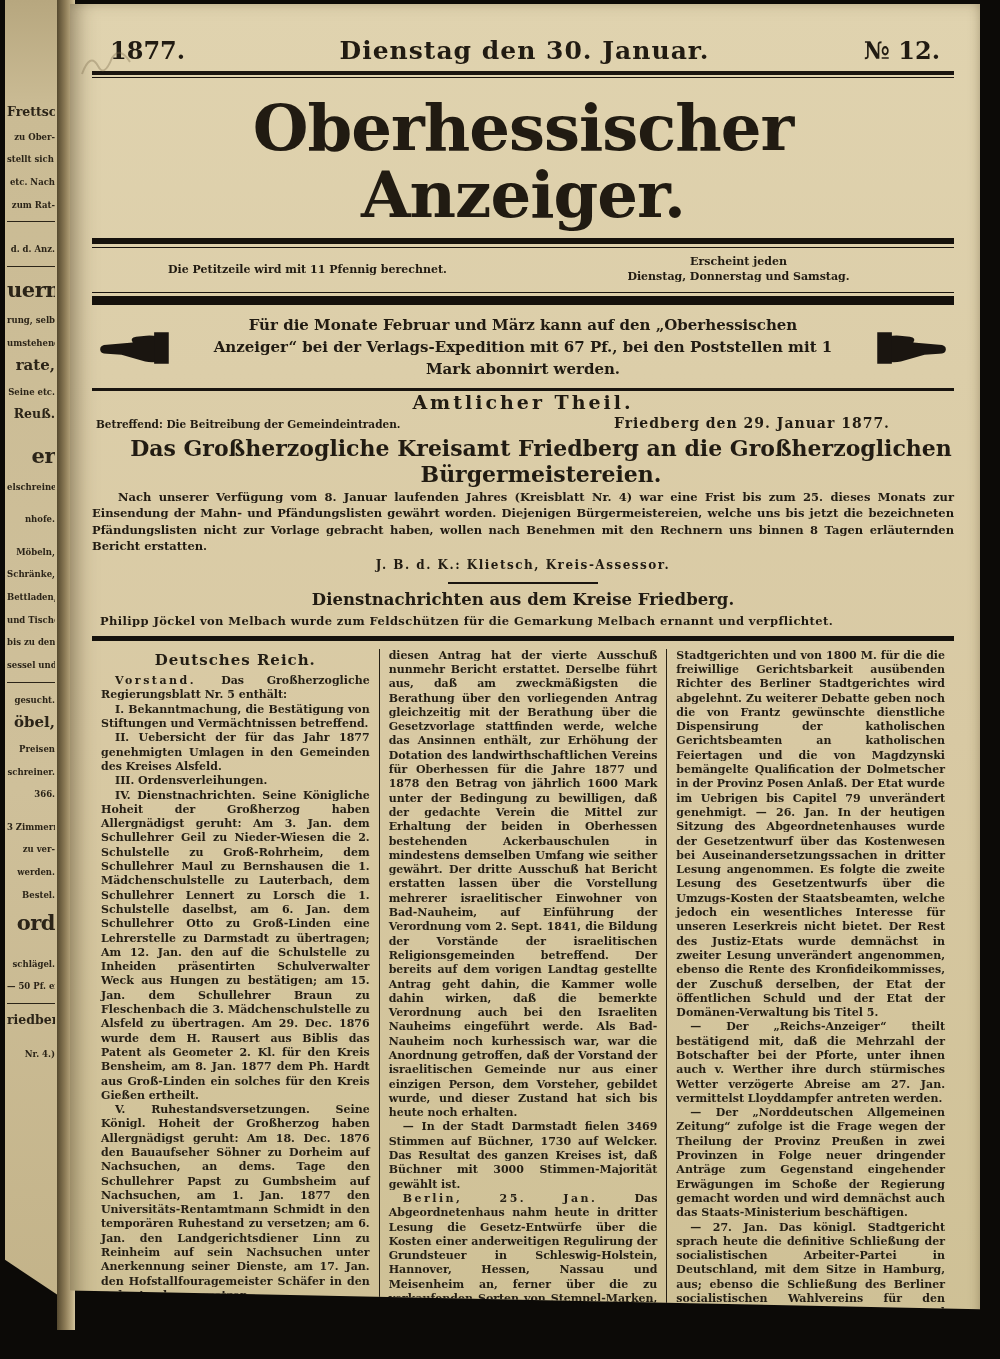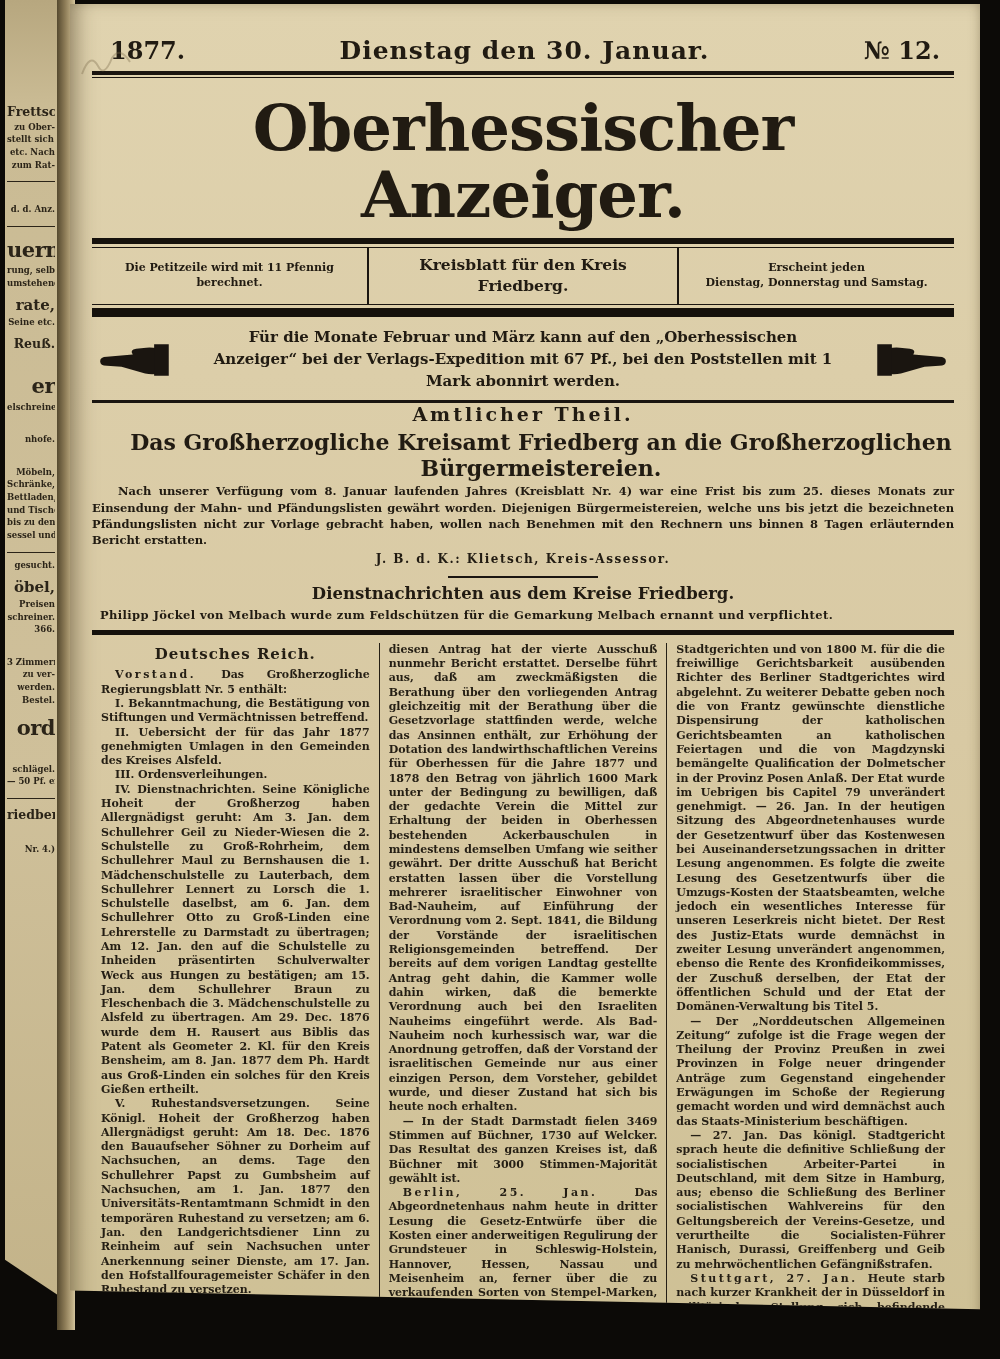--- a/index.html
+++ b/index.html
@@ -11,21 +11,21 @@
     color:#211b12;
   }
   
   .side-strip {
     position:absolute; left:5px; top:0; width:55px; height:1315px;
     background:linear-gradient(180deg,#b7a77f,#cabb94 8%,#cfc09a 60%,#c3b389);
     clip-path:polygon(0 0,100% 0,100% 98.6%,0 95.8%);
     padding:96px 5px 0 2px;
     overflow:hidden;
   }
-  .frag { font-size:8.5px; text-align:right; line-height:1.25; margin-top:2px; color:#2b2418; font-weight:bold; white-space:nowrap; overflow:hidden; }
+  .frag { font-size:8.5px; text-align:right; line-height:1.25; margin-top:12px; color:#2b2418; font-weight:bold; white-space:nowrap; overflow:hidden; }
   .frag.b  { font-size:21px; letter-spacing:-0.5px; margin-top:10px; }
   .frag.b2 { font-size:15px; margin-top:8px; }
   .frag.m  { font-size:12.5px; margin-top:8px; }
   .frag.r  { border-top:1.5px solid #2b2418; margin:11px 0 7px; height:0; }
   .frag.sp { margin-top:22px; }
   
   .gutter {
     position:absolute; left:57px; top:0; width:18px; height:1330px;
     background:linear-gradient(90deg,#55492f,#8d7c57 45%,#bfae85 85%,#d3c49e);
   }
@@ -143,21 +143,20 @@
     <span class="hdr-issue">№ 12.</span>
   </div>
   <div class="rule-thick"></div>
   <div class="rule-thin dbl"></div>
 
   <div class="masthead">Oberhessischer Anzeiger.</div>
   <div class="rule-heavy"></div>
 
   <div class="info-row">
     <div class="info-cell l">Die Petitzeile wird mit 11 Pfennig berechnet.</div>
-    <div class="info-cell c">Kreisblatt für den Kreis Friedberg.</div>
     <div class="info-cell r">
       <div>Erscheint jeden</div>
       <div>Dienstag, Donnerstag und Samstag.</div>
     </div>
   </div>
   <div class="black-bar"></div>
 
   <div class="subscription">
     <svg class="hand" viewBox="0 0 64 32">
       <path d="M1 17 Q1 13 7 13 L30 11 Q27 7 33 6 L42 5 Q60 4 61 15 L61 26 Q50 30 41 28 L20 22 L7 21 Q1 21 1 17 Z" fill="#1a1510"></path>
@@ -165,20 +164,24 @@
     </svg>
     <div class="sub-text">Für die Monate Februar und März kann auf den „Oberhessischen Anzeiger“ bei der Verlags-Expedition mit 67 Pf., bei den Poststellen mit 1 Mark abonnirt werden.</div>
     <svg class="hand flip" viewBox="0 0 64 32">
       <path d="M1 17 Q1 13 7 13 L30 11 Q27 7 33 6 L42 5 Q60 4 61 15 L61 26 Q50 30 41 28 L20 22 L7 21 Q1 21 1 17 Z" fill="#1a1510"></path>
       <rect x="49" y="2" width="13" height="28" fill="#1a1510"></rect>
     </svg>
   </div>
   <div class="rule-med"></div>
 
   <div class="sec-title">Amtlicher Theil.</div>
+  <div class="off-meta">
+    <span class="off-subject">Betreffend: Die Beitreibung der Gemeindeintraden.</span>
+    <span class="off-dateline">Friedberg den 29. Januar 1877.</span>
+  </div>
   <div class="off-address">Das Großherzogliche Kreisamt Friedberg an die Großherzoglichen Bürgermeistereien.</div>
   <div class="off-body">Nach unserer Verfügung vom 8. Januar laufenden Jahres (Kreisblatt Nr. 4) war eine Frist bis zum 25. dieses Monats zur Einsendung der Mahn- und Pfändungslisten gewährt worden. Diejenigen Bürgermeistereien, welche uns bis jetzt die bezeichneten Pfändungslisten nicht zur Vorlage gebracht haben, wollen nach Benehmen mit den Rechnern uns binnen 8 Tagen erläuternden Bericht erstatten.</div>
   <div class="off-sign">J. B. d. K.: Klietsch, Kreis-Assessor.</div>
   <div class="short-div"></div>
 
   <div class="svc-title">Dienstnachrichten aus dem Kreise Friedberg.</div>
   <div class="svc-body">Philipp Jöckel von Melbach wurde zum Feldschützen für die Gemarkung Melbach ernannt und verpflichtet.</div>
   <div class="rule-cols"></div>
 
   <div class="cols">
@@ -192,19 +195,20 @@
         <div class="blk p">V. Ruhestandsversetzungen. Seine Königl. Hoheit der Großherzog haben Allergnädigst geruht: Am 18. Dec. 1876 den Bauaufseher Söhner zu Dorheim auf Nachsuchen, an dems. Tage den Schullehrer Papst zu Gumbsheim auf Nachsuchen, am 1. Jan. 1877 den Universitäts-Rentamtmann Schmidt in den temporären Ruhestand zu versetzen; am 6. Jan. den Landgerichtsdiener Linn zu Reinheim auf sein Nachsuchen unter Anerkennung seiner Dienste, am 17. Jan. den Hofstallfouragemeister Schäfer in den Ruhestand zu versetzen.</div>
         <div class="blk p">VI. Concurrenzeröffnungen. Erledigt sind: Die mit einem Theologen zu besetzende 2. Diakonats- und 1. Mädchenschulstelle zu Erbach, Gehalt 1400 M.; dem Grafen zu Erbach-Erbach steht das Präsentationsrecht zu; die 1. kath. Mädchenschulstelle zu Dieburg, Gehalt 1114 M. 29 Pf.; dem Kreisrathe zu Dieburg sowie dem Pfarrer und Stadtvorstand daselbst steht das Präsentationsrecht zu.</div>
       </div>
     <div class="col c2">
         <div class="blk pc">diesen Antrag hat der vierte Ausschuß nunmehr Bericht erstattet. Derselbe führt aus, daß am zweckmäßigsten die Berathung über den vorliegenden Antrag gleichzeitig mit der Berathung über die Gesetzvorlage stattfinden werde, welche das Ansinnen enthält, zur Erhöhung der Dotation des landwirthschaftlichen Vereins für Oberhessen für die Jahre 1877 und 1878 den Betrag von jährlich 1600 Mark unter der Bedingung zu bewilligen, daß der gedachte Verein die Mittel zur Erhaltung der beiden in Oberhessen bestehenden Ackerbauschulen in mindestens demselben Umfang wie seither gewährt. Der dritte Ausschuß hat Bericht erstatten lassen über die Vorstellung mehrerer israelitischer Einwohner von Bad-Nauheim, auf Einführung der Verordnung vom 2. Sept. 1841, die Bildung der Vorstände der israelitischen Religionsgemeinden betreffend. Der bereits auf dem vorigen Landtag gestellte Antrag geht dahin, die Kammer wolle dahin wirken, daß die bemerkte Verordnung auch bei den Israeliten Nauheims eingeführt werde. Als Bad-Nauheim noch kurhessisch war, war die Anordnung getroffen, daß der Vorstand der israelitischen Gemeinde nur aus einer einzigen Person, dem Vorsteher, gebildet wurde, und dieser Zustand hat sich bis heute noch erhalten.</div>
         <div class="blk p">— In der Stadt Darmstadt fielen 3469 Stimmen auf Büchner, 1730 auf Welcker. Das Resultat des ganzen Kreises ist, daß Büchner mit 3000 Stimmen-Majorität gewählt ist.</div>
         <div class="blk p"><span class="lead">Berlin, 25. Jan. </span>Das Abgeordnetenhaus nahm heute in dritter Lesung die Gesetz-Entwürfe über die Kosten einer anderweitigen Regulirung der Grundsteuer in Schleswig-Holstein, Hannover, Hessen, Nassau und Meisenheim an, ferner über die zu verkaufenden Sorten von Stempel-Marken, über die Haltung des Amtsblattes und der Gesetz-Sammlung in Lauenburg, über die Aufhebung der Meß-Abgabe in Frankfurt a. O. und genehmigte in zweiter Lesung die Vorlage über das Kostenwesen in Auseinandersetzungs-Sachen. Bei der zweiten Berathung des Justiz-Etats wurde der ganze Justiz-Einnahme-Titel nach längerer Debatte über das gegenwärtige Gefangenen-Arbeits-System genehmigt. Bei der Debatte über die dauernden Ausgaben sichert der Justizminister die Vorlegung des von Löwenstein und Lasker gewünschten Gerichts-Organisations-Gesetzes zu. Der Antrag Rickert's, die Position, betreffend die Erhöhung des Gehalts des Justiz-Unter-Staatssecretärs, an die Budget-Commission zu verweisen, wird angenommen, der Antrag Wachler's auf Absetzung von 3750 M. für die Cassen-Curatoren bei den</div>
       </div>
     <div class="col c3">
         <div class="blk pc">Stadtgerichten und von 1800 M. für die die freiwillige Gerichtsbarkeit ausübenden Richter des Berliner Stadtgerichtes wird abgelehnt. Zu weiterer Debatte geben noch die von Frantz gewünschte dienstliche Dispensirung der katholischen Gerichtsbeamten an katholischen Feiertagen und die von Magdzynski bemängelte Qualification der Dolmetscher in der Provinz Posen Anlaß. Der Etat wurde im Uebrigen bis Capitel 79 unverändert genehmigt. — 26. Jan. In der heutigen Sitzung des Abgeordnetenhauses wurde der Gesetzentwurf über das Kostenwesen bei Auseinandersetzungssachen in dritter Lesung angenommen. Es folgte die zweite Lesung des Gesetzentwurfs über die Umzugs-Kosten der Staatsbeamten, welche jedoch ein wesentliches Interesse für unseren Leserkreis nicht bietet. Der Rest des Justiz-Etats wurde demnächst in zweiter Lesung unverändert angenommen, ebenso die Rente des Kronfideikommisses, der Zuschuß derselben, der Etat der öffentlichen Schuld und der Etat der Domänen-Verwaltung bis Titel 5.</div>
+        <div class="blk p">— Der „Reichs-Anzeiger“ theilt bestätigend mit, daß die Mehrzahl der Botschafter bei der Pforte, unter ihnen auch v. Werther ihre durch stürmisches Wetter verzögerte Abreise am 27. Jan. vermittelst Lloyddampfer antreten werden.</div>
         <div class="blk p">— Der „Norddeutschen Allgemeinen Zeitung“ zufolge ist die Frage wegen der Theilung der Provinz Preußen in zwei Provinzen in Folge neuer dringender Anträge zum Gegenstand eingehender Erwägungen im Schoße der Regierung gemacht worden und wird demnächst auch das Staats-Ministerium beschäftigen.</div>
         <div class="blk p">— 27. Jan. Das königl. Stadtgericht sprach heute die definitive Schließung der socialistischen Arbeiter-Partei in Deutschland, mit dem Sitze in Hamburg, aus; ebenso die Schließung des Berliner socialistischen Wahlvereins für den Geltungsbereich der Vereins-Gesetze, und verurtheilte die Socialisten-Führer Hanisch, Durassi, Greiffenberg und Geib zu mehrwöchentlichen Gefängnißstrafen.</div>
         <div class="blk p"><span class="lead">Stuttgart, 27. Jan. </span>Heute starb nach kurzer Krankheit der in Düsseldorf in militärischer Stellung sich befindende Herzog Eugen von Württemberg, Gemahl der Großfürstin Vera von Rußland.</div>
       </div>
   </div>
 
 </div>
 
 </body></html>

